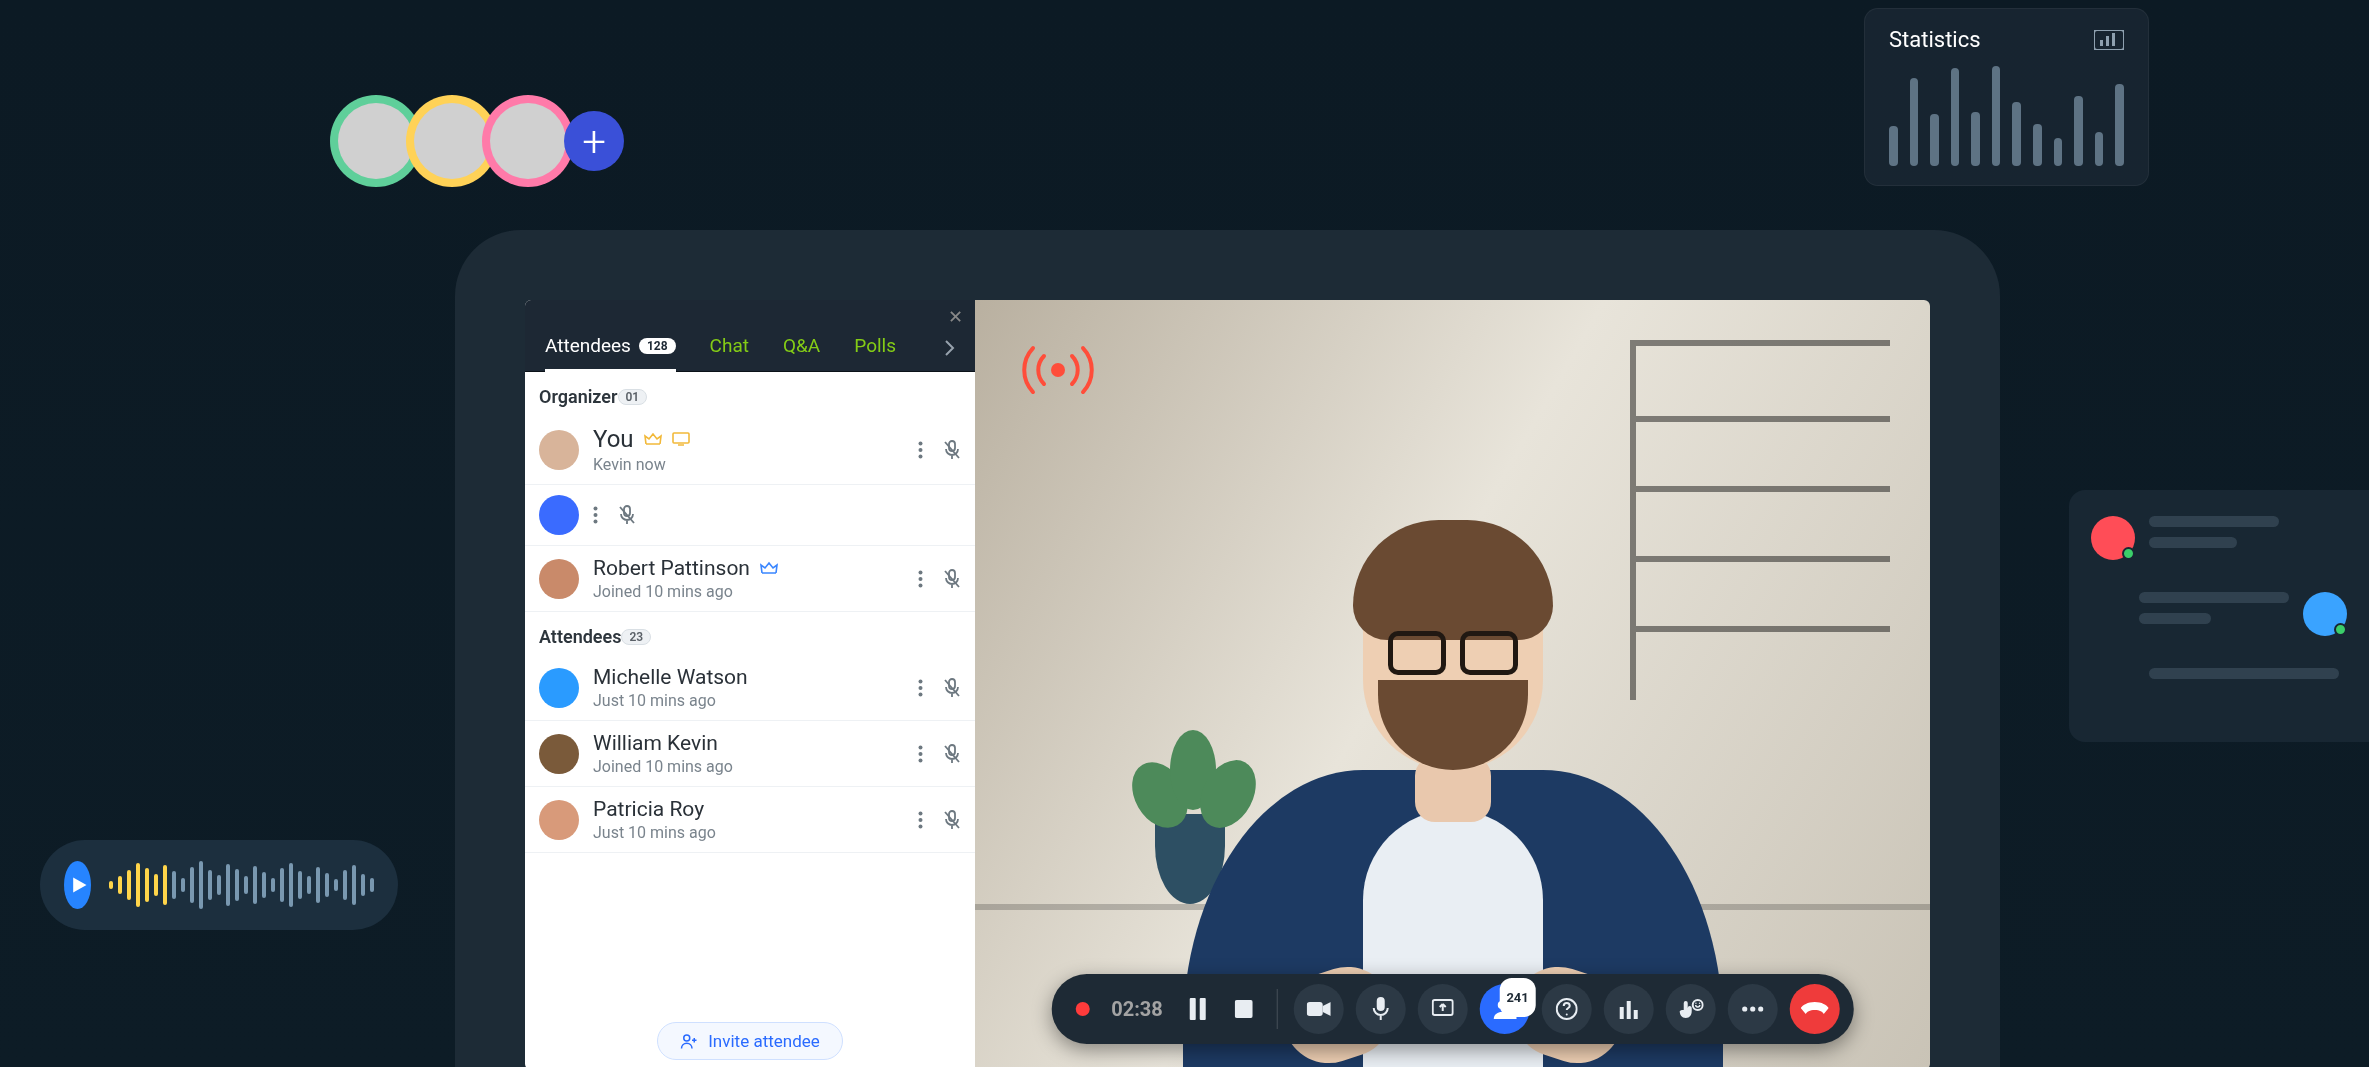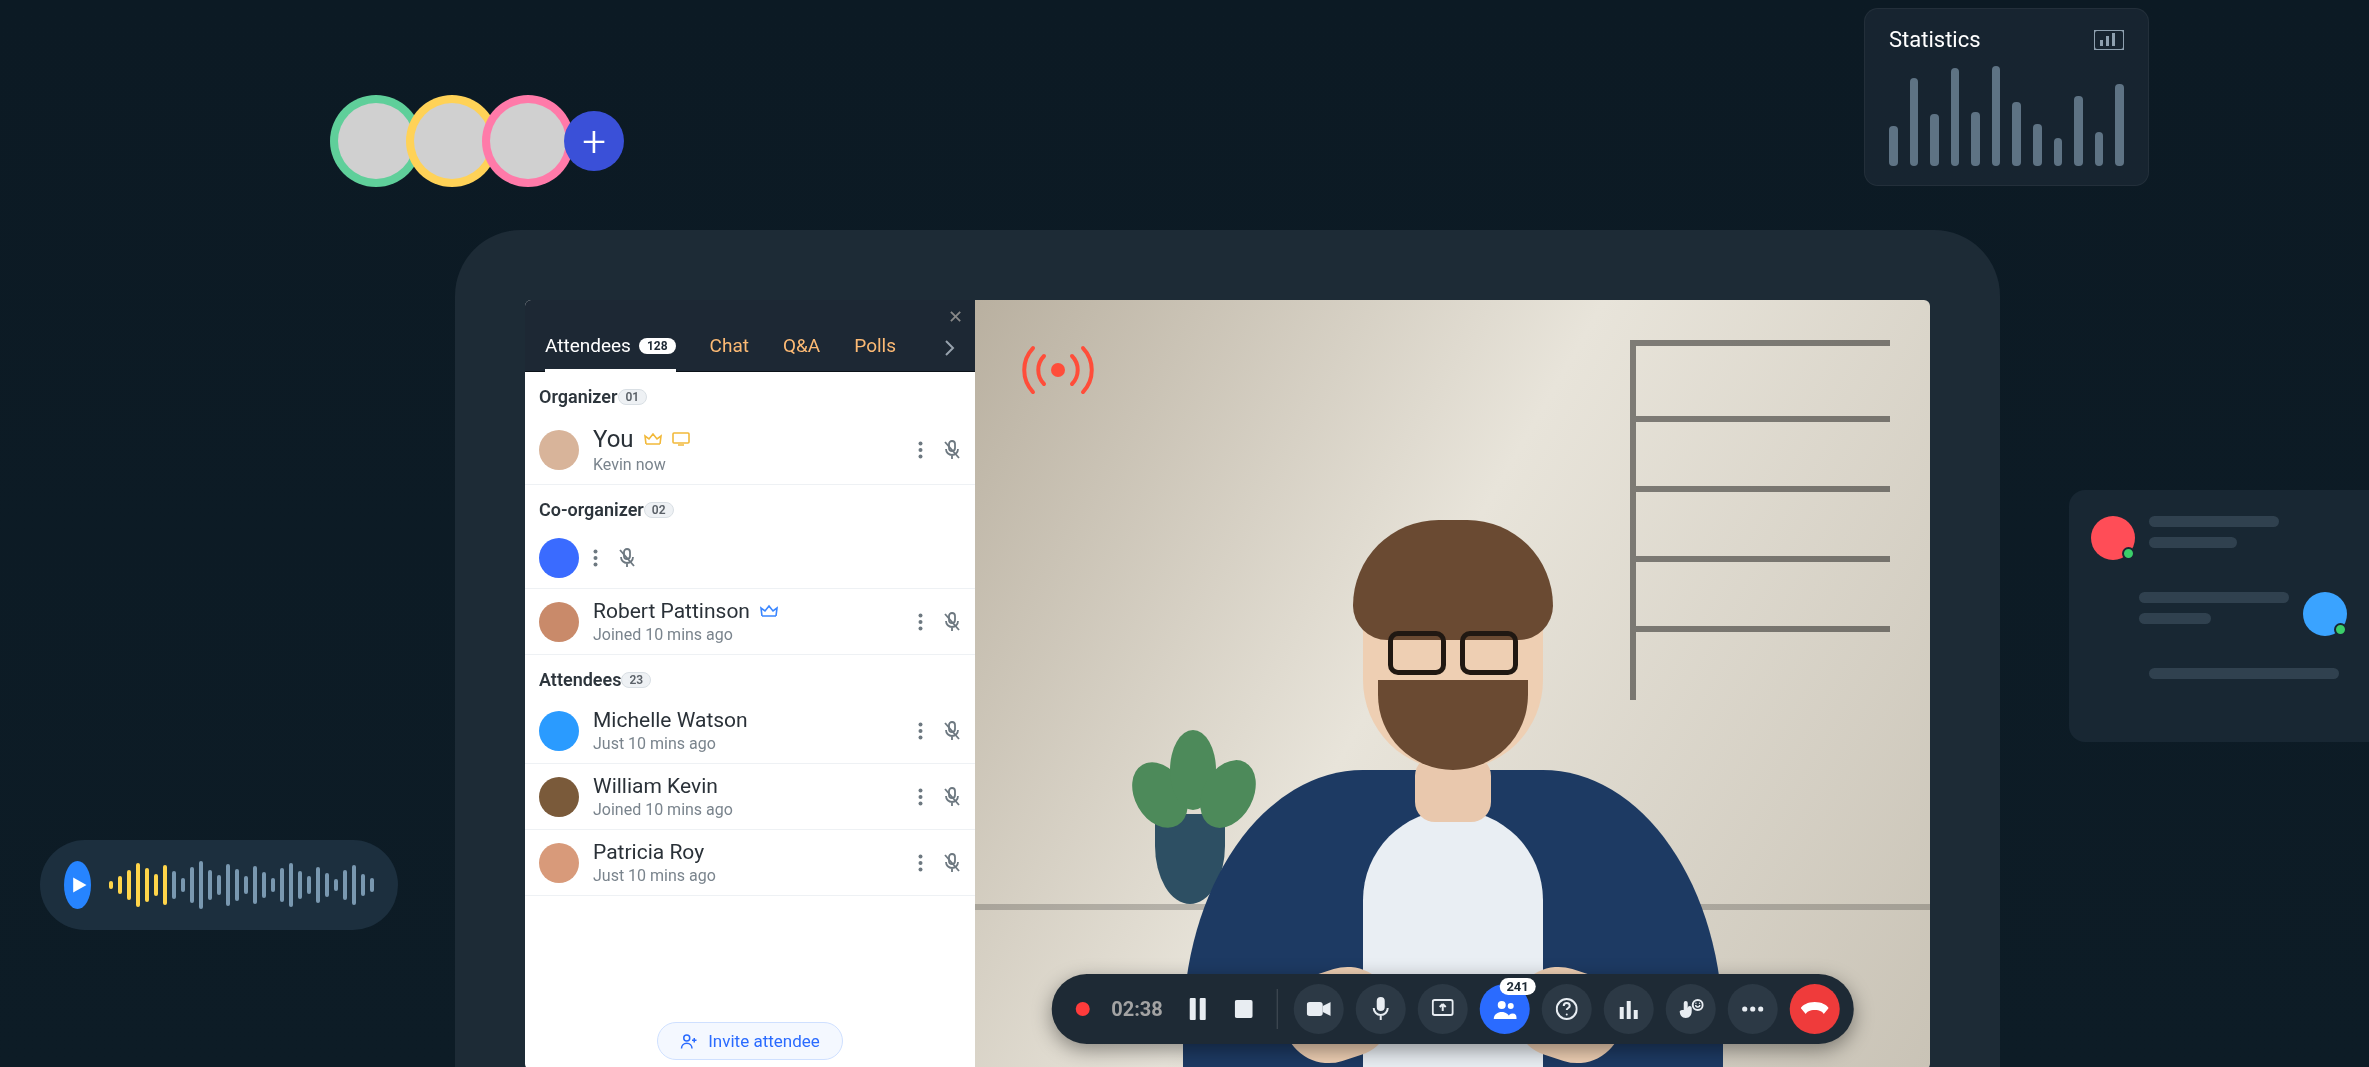--- a/index.html
+++ b/index.html
@@ -76,21 +76,21 @@
 
   
   #panel{
     width:450px;flex:0 0 450px;background:#fff;color:#2c3136;display:flex;flex-direction:column;
     position:relative;
   }
   #panel .close{position:absolute;top:6px;right:12px;color:#888;font-size:18px;cursor:pointer;}
   #tabs{
     background:#1d2834;color:#cfd6dc;height:72px;display:flex;align-items:flex-end;gap:34px;padding:0 20px;border-bottom:1px solid #0b1218;
   }
-  .tab{display:flex;align-items:center;gap:8px;padding-bottom:14px;font-size:19px;cursor:pointer;position:relative;color:#fdba74;}
+  .tab{display:flex;align-items:center;gap:8px;padding-bottom:14px;font-size:19px;cursor:pointer;position:relative;color:#84cc16;}
   .tab.active{color:#fff;}
   .tab.active::after{content:"";position:absolute;left:0;right:0;bottom:-1px;height:3px;background:#fff;}
   .tab .pill{background:#fff;color:#1d2834;border-radius:10px;font-size:12px;font-weight:700;padding:1px 8px;}
   #tabs .chev{margin-left:auto;color:#97a2ad;padding-bottom:14px;}
 
   #toolbar{display:flex;gap:10px;padding:12px 12px;background:#fff;}
   #search{flex:1;display:flex;align-items:center;border:1px solid #d9dde1;border-radius:4px;padding:0 10px;height:36px;}
   #search input{flex:1;border:none;outline:none;font-size:16px;color:#555;}
   #search input::placeholder{color:#9aa1a8;}
   .sqbtn{width:36px;height:36px;border:1px solid #d9dde1;border-radius:4px;display:flex;align-items:center;justify-content:center;color:#48515a;cursor:pointer;}
@@ -143,21 +143,21 @@
     height:70px;border-radius:40px;background:#1e2a35;
     display:flex;align-items:center;gap:12px;padding:0 14px 0 24px;
     box-shadow:0 6px 20px rgba(0,0,0,.4);
   }
   .rec-dot{width:14px;height:14px;border-radius:50%;background:#ff3b3b;}
   .timer{color:#a3a3a3;font-size:20px;margin:0 6px 0 10px;font-weight:bold;}
   .ctl{width:50px;height:50px;border-radius:50%;background:#2c3945;color:#e8edf2;display:flex;align-items:center;justify-content:center;cursor:pointer;position:relative;}
   .ctl.icononly{background:transparent;width:34px;}
   .ctl.blue{background:#2a6bff;}
   .ctl.red{background:#ef3b3b;}
-  .ctl .badge{position:absolute;top:-6px;right:-6px;background:#fff;color:#1e2a35;font-size:13px;font-weight:700;border-radius:12px;padding:1px 7px;}
+  .ctl .badge{position:absolute;top:-6px;right:-6px;background:#fff;color:#1e2a35;font-size:13px;font-weight:700;border-radius:12px;padding:12px 7px;}
   .sep{width:1px;height:40px;background:rgba(255,255,255,.18);margin:0 4px;}
   svg{display:block;}
 
 </style>
 </head>
 <body>
 
 <div id="avatar-stack">
     <div class="av-circ" style="background: rgb(95, 207, 154);">
       <div class="av-inner"></div>
@@ -328,24 +328,20 @@
               </span>
               <span>
                 <svg width="18" height="20" viewBox="0 0 18 20" fill="none" stroke="#6d7880" stroke-width="1.8">
                   <rect x="6" y="1" width="6" height="10" rx="3"></rect>
                   <path d="M3 9a6 6 0 0012 0M9 15v4"></path>
                   <line x1="2" y1="2" x2="16" y2="18"></line>
                 </svg>
               </span>
             </div>
           </div>
-          <div class="section-hdr">
-            <span>Co-organizer</span>
-            <span class="count">02</span>
-          </div>
           <div class="person">
             <div class="pav" style="background: rgb(58, 107, 255);"></div>
             <div class="acts">
               <span>
                 <svg width="5" height="18" viewBox="0 0 5 18" fill="#6d7880">
                   <circle cx="2.5" cy="2.5" r="2"></circle>
                   <circle cx="2.5" cy="9" r="2"></circle>
                   <circle cx="2.5" cy="15.5" r="2"></circle>
                 </svg>
               </span>

